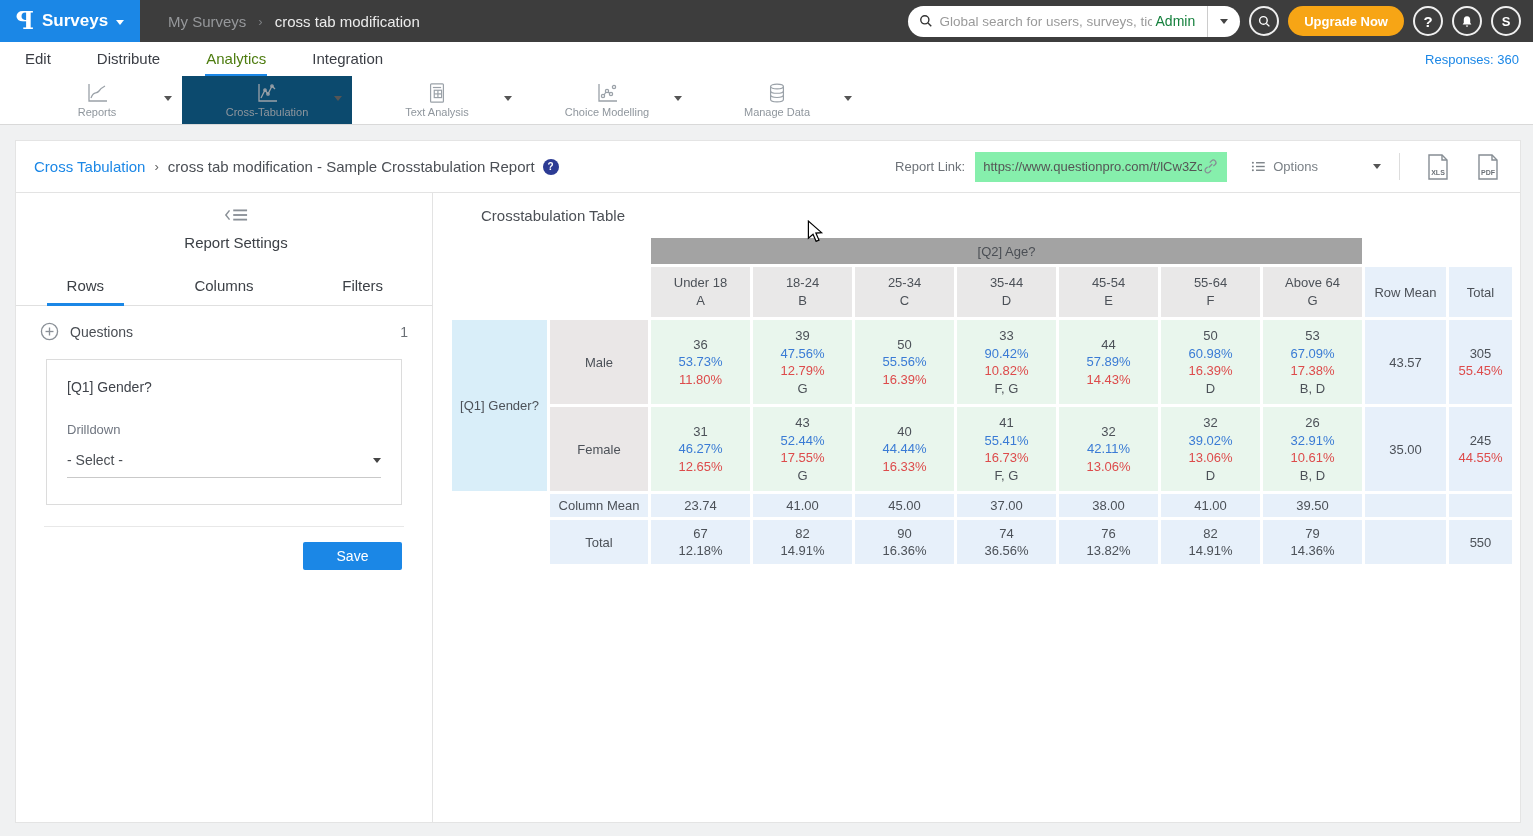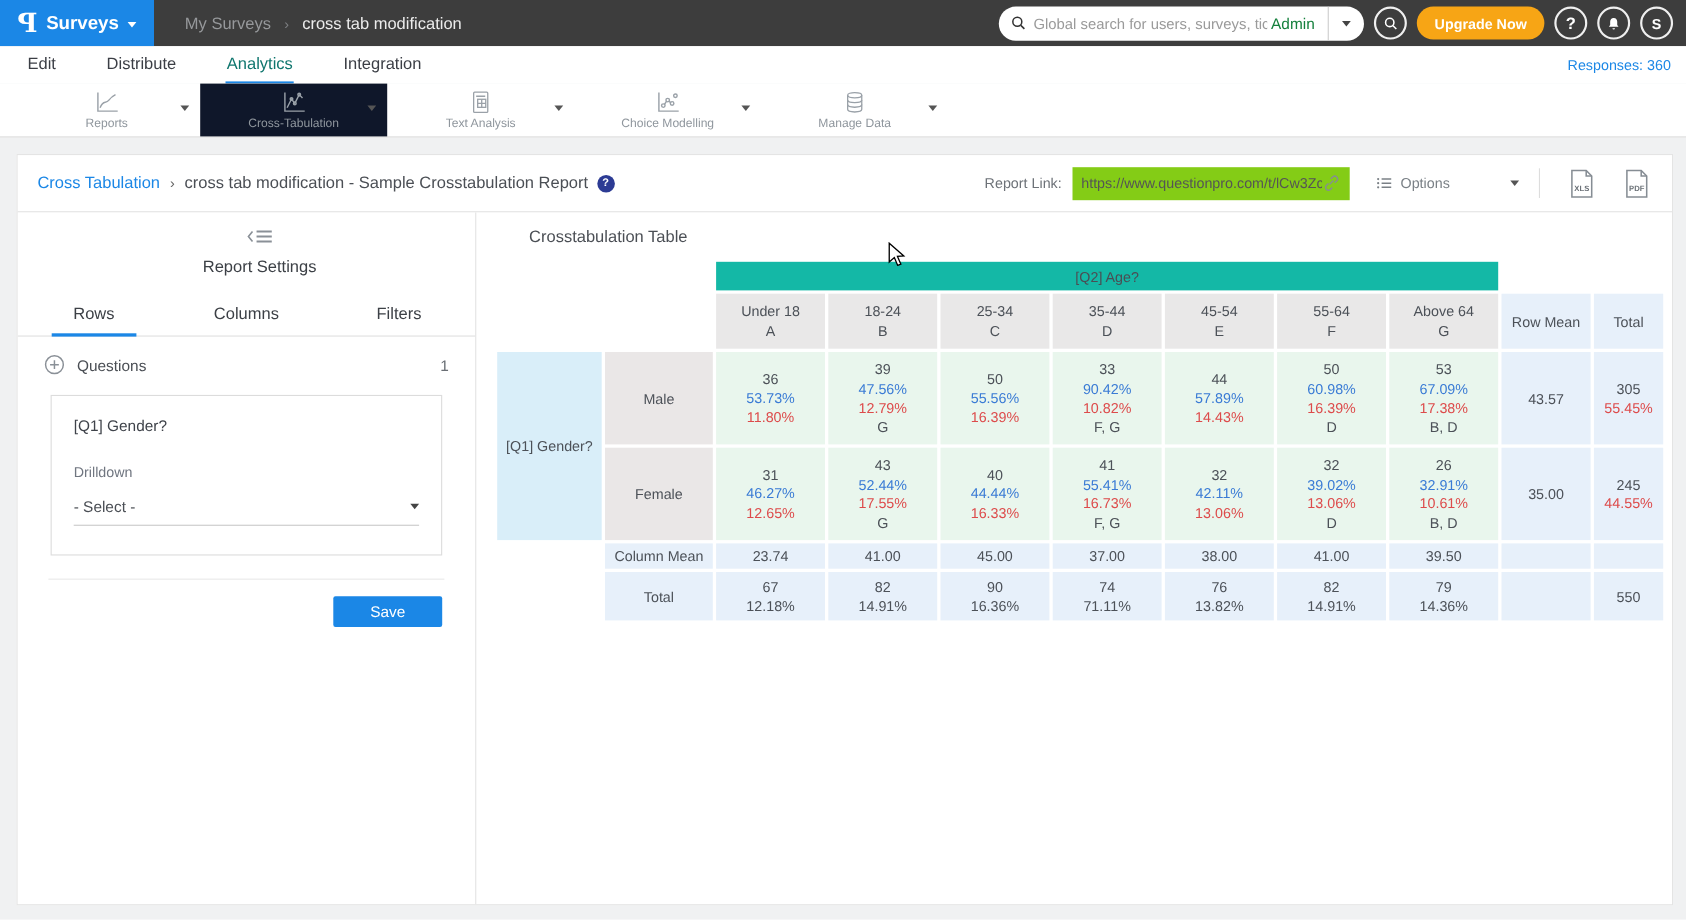--- a/index.html
+++ b/index.html
@@ -25,41 +25,41 @@
   .admin-label { font-size:14px; color:#15803d; padding:0 12px 0 4px; cursor:pointer; }
   .admin-caret-btn { border-left:1px solid #ccc; height:31px; display:flex; align-items:center; padding:0 12px; cursor:pointer; color:#444; }
   .circle-btn { width:30px; height:30px; border-radius:50%; border:2px solid #efefef; background:transparent; display:flex; align-items:center; justify-content:center; color:#fff; cursor:pointer; font-family:inherit; }
   .upgrade-btn { height:30px; border:none; border-radius:15px; background:#f7a515; color:#fff; font-size:13px; font-weight:700; padding:0 16px; cursor:pointer; font-family:inherit; }
   .help-glyph { font-size:15px; font-weight:700; color:#fff; }
   .avatar-glyph { font-size:13px; font-weight:700; color:#fff; }
 
   
   .nav-row { position:absolute; top:42px; left:0; width:100%; height:34px; background:#fff; display:flex; align-items:flex-end; padding:0 14px; }
   .nav-item { font-size:15px; color:#3b3e45; margin-right:34px; padding:6px 1px 7px; cursor:pointer; border-bottom:2px solid transparent; margin-left:10px;}
-  .nav-item.active { color:#0f766e; border-bottom-color:#1b87e6; }
+  .nav-item.active { color:#4d7c0f; border-bottom-color:#1b87e6; }
   .responses { margin-left:auto; font-size:13px; color:#1b87e6; padding-bottom:9px; }
 
   
   .toolbar { position:absolute; top:76px; left:0; width:100%; height:49px; background:#fff; border-bottom:1px solid #d9d9d9; display:flex; padding-left:12px; }
   .tool-group { position:relative; width:170px; height:48px; display:flex; flex-direction:column; align-items:center; justify-content:center; cursor:pointer; }
-  .tool-group.active { background:#0f172a; }
+  .tool-group.active { background:#0c4a6e; }
   .tool-group svg { stroke:#9aa1a8; fill:none; stroke-width:1.3; }
   .tool-label { font-size:11px; color:#8f969d; margin-top:2px; }
   .tool-caret { position:absolute; right:10px; top:20px; color:#555; }
 
   
   .card { position:absolute; left:15px; right:12px; top:140px; bottom:13px; background:#fff; border:1px solid #e4e4e4; display:flex; flex-direction:column; }
   .report-header { height:52px; min-height:52px; display:flex; align-items:center; padding:0 12px 0 18px; border-bottom:1px solid #e3e3e3; }
   .rh-link { font-size:15px; color:#1b87e6; cursor:pointer; }
   .rh-sep { font-size:13px; color:#666; margin:0 9px; }
   .rh-title { font-size:15px; color:#4b4f55; }
   .rh-help { width:16px; height:16px; min-width:16px; border-radius:50%; background:#2c3b94; color:#fff; font-size:10px; font-weight:700; display:flex; align-items:center; justify-content:center; margin-left:8px; cursor:pointer; }
   .rh-right { margin-left:auto; display:flex; align-items:center; gap:10px; }
   .rl-label { font-size:13px; color:#6d7278; }
-  .rl-input-wrap { width:252px; height:30px; background:#84cc16; display:flex; align-items:center; padding:0 8px; }
+  .rl-input-wrap { width:252px; height:30px; background:#86efac; display:flex; align-items:center; padding:0 8px; }
   .rl-input-wrap input { flex:1; border:none; outline:none; background:transparent; font-size:13px; color:#555; font-family:inherit; min-width:0; }
   .options-btn { display:flex; align-items:center; gap:7px; margin-left:14px; cursor:pointer; color:#7a8086; font-size:13px; }
   .options-caret { color:#555; margin-left:48px; }
   .v-divider { width:1px; height:27px; background:#ddd; margin:0 8px; }
   .doc-icon { position:relative; width:24px; height:28px; cursor:pointer; margin:0 8px; }
   .doc-icon svg { stroke:#868d94; fill:none; stroke-width:1.4; }
   .doc-label { position:absolute; left:0; right:0; bottom:5px; text-align:center; font-size:7px; font-weight:700; color:#6b7177; letter-spacing:0; }
 
   
   .content { flex:1; display:flex; overflow:hidden; }
@@ -86,21 +86,21 @@
   .main { flex:1; padding:14px 0 0 16px; position:relative; }
   .main-title { font-size:15px; color:#4b4f55;margin-left:32px; }
   table.crosstab { border-collapse:separate; border-spacing:3px; table-layout:fixed; margin-top:11px; font-size:13px; color:#4c5158; }
   table.crosstab td { text-align:center; vertical-align:middle; padding:2px; }
   .r-span td { height:26px; }
   .r-head td { height:50px; }
   .r-data td { height:84px; }
   .r-mean td { height:23px; }
   .r-total td { height:44px; }
   td.blank { background:transparent; }
-  td.c-age { background:#14b8a6; color:#4a4e54;margin-left:19px; }
+  td.c-age { background:#a3a3a3; color:#4a4e54;margin-left:19px; }
   td.c-colh { background:#e9e8e8; }
   td.c-sideh { background:#e7f0fa; }
   td.c-q { background:#d9eef9; }
   td.c-rowl { background:#eae7e7; }
   td.c-data { background:#e9f6ed; }
   td.c-blue { background:#e7f0fa; }
   .cell-line { display:block; line-height:17.5px; }
   .t-count { color:#4c5158; }
   .t-col { color:#3a7bd5; }
   .t-row { color:#dd4b4b; }
@@ -489,21 +489,21 @@
             <td class="c-blue">
                   <span class="cell-line t-count">82</span>
                   <span class="cell-line t-count">14.91%</span>
                 </td>
             <td class="c-blue">
                   <span class="cell-line t-count">90</span>
                   <span class="cell-line t-count">16.36%</span>
                 </td>
             <td class="c-blue">
                   <span class="cell-line t-count">74</span>
-                  <span class="cell-line t-count">71.11%</span>
+                  <span class="cell-line t-count">36.56%</span>
                 </td>
             <td class="c-blue">
                   <span class="cell-line t-count">76</span>
                   <span class="cell-line t-count">13.82%</span>
                 </td>
             <td class="c-blue">
                   <span class="cell-line t-count">82</span>
                   <span class="cell-line t-count">14.91%</span>
                 </td>
             <td class="c-blue">

